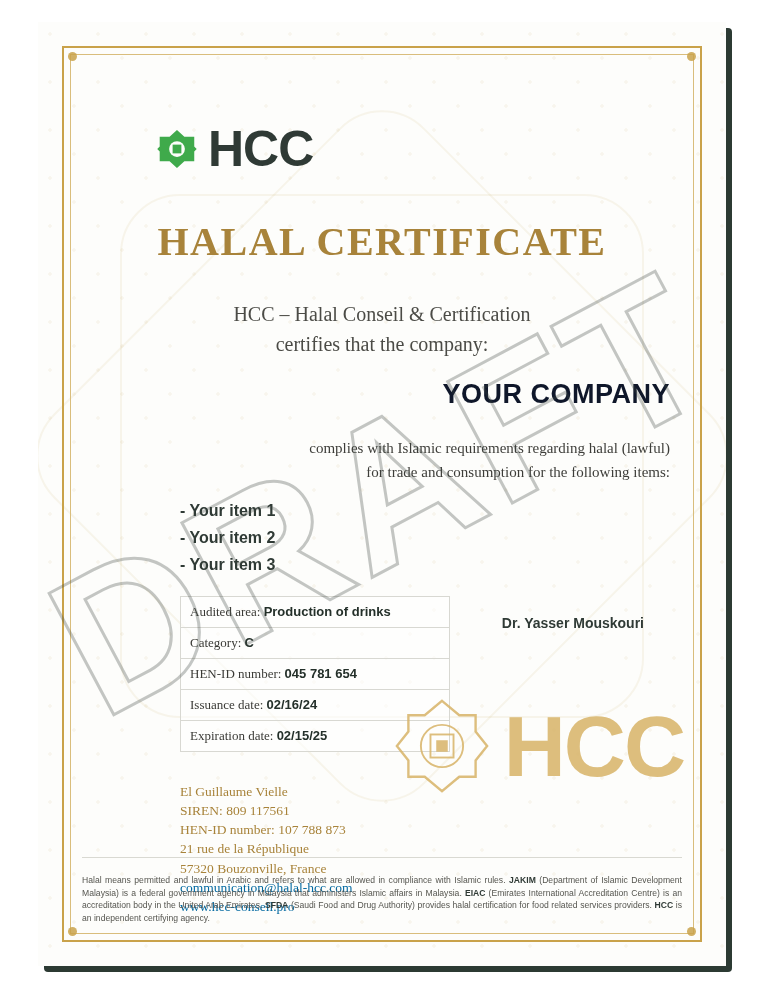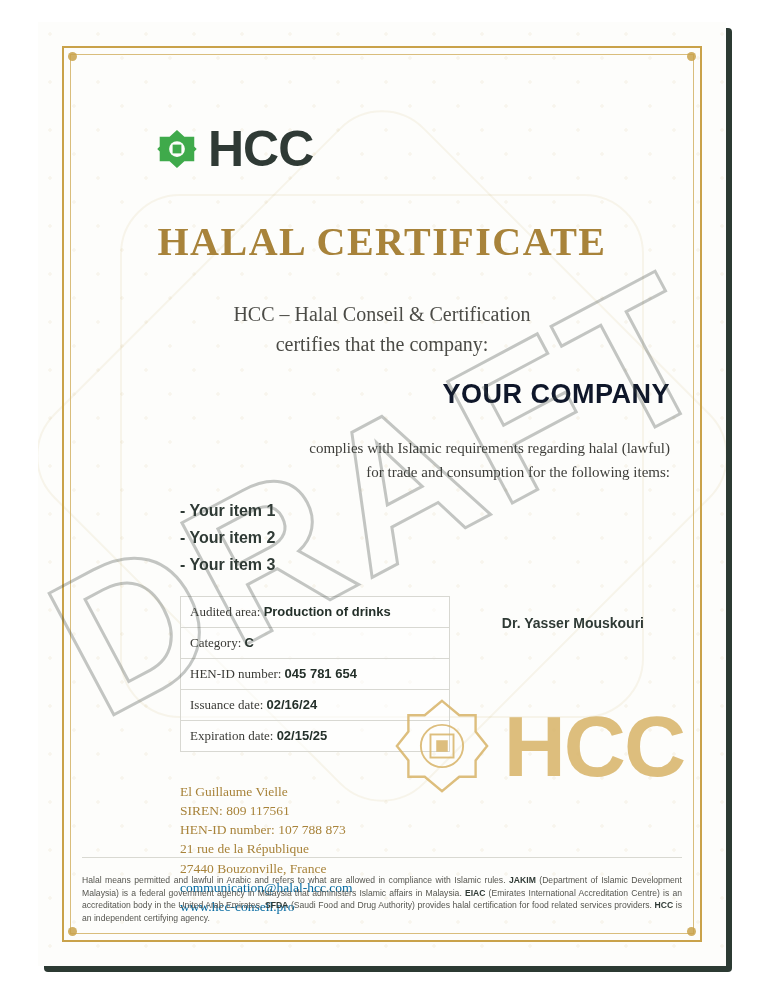--- a/index.html
+++ b/index.html
@@ -369,21 +369,21 @@
         <div class="auditor">
           <div>Dr. Yasser Mouskouri</div>
         </div>
       </div>
 
       <div class="issuer">
         <div>El Guillaume Vielle</div>
         <div>SIREN: 809 117561</div>
         <div>HEN-ID number: 107 788 873</div>
         <div>21 rue de la République</div>
-        <div>27440 Bouzonville, France</div>
+        <div>57320 Bouzonville, France</div>
         <div class="link">communication@halal-hcc.com</div>
         <div class="link">www.hcc-conseil.pro</div>
       </div>
 
     </div>
 
     <div class="hcc-big">
       <span class="mark">
         <svg viewBox="0 0 100 100" width="96" height="96" aria-hidden="true">
           <path d="M50 3 L68 18 H85 V35 L97 50 L85 65 V82 H68 L50 97 L32 82 H15 V65 L3 50 L15 35 V18 H32 Z" fill="none" stroke="#d8b468" stroke-width="2.5"></path>

